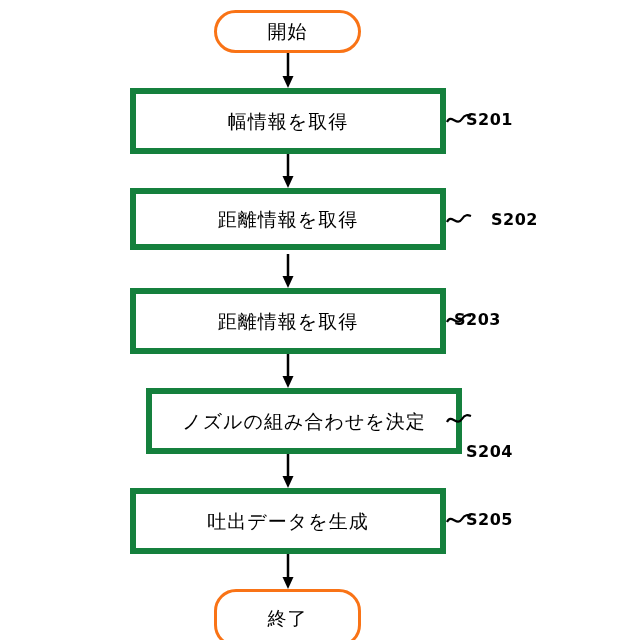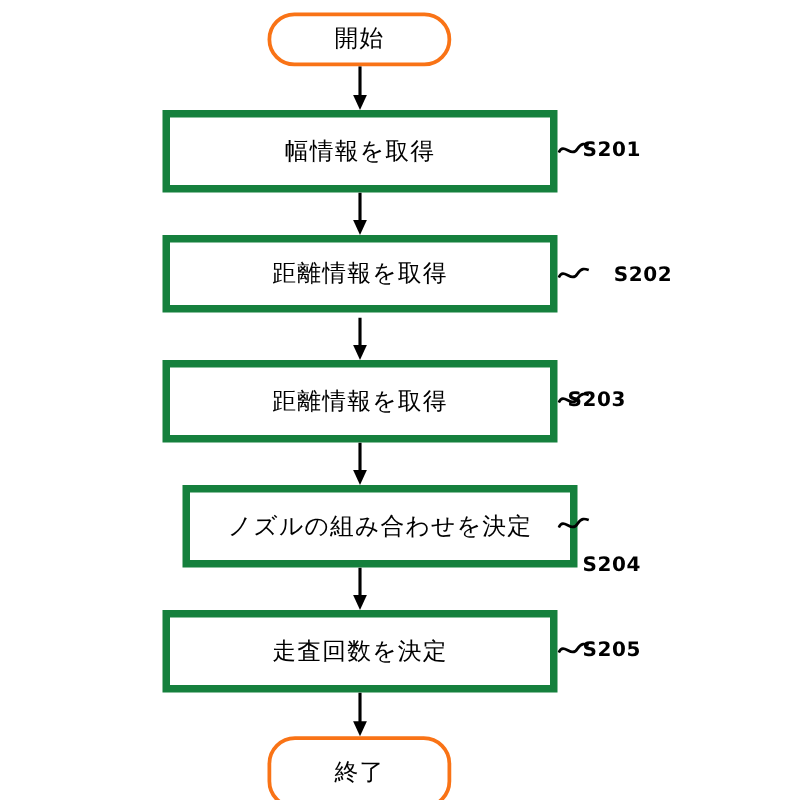--- a/index.html
+++ b/index.html
@@ -140,21 +140,21 @@
     <path d="M1,12 C5,3 11,17 16,9 C19,4 22,5 25,6" fill="none" stroke="#000" stroke-width="2.2"></path>
   </svg>
   <div class="step-label" style="left:466px; top:410px;margin-top:32px;">S204</div>
 
   <svg class="connector" style="left:278px; top:454px; width:20px; height:35px;" viewBox="0 0 20 35">
     <line x1="10" y1="0" x2="10" y2="25" stroke="#000" stroke-width="2.5"></line>
     <polygon points="10,34 4.5,22 15.5,22" fill="#000"></polygon>
   </svg>
 
   <div class="process" style="left:130px; top:488px; width:316px; height:66px;">
-    <span class="node-text">走査回数を決定</span>
+    <span class="node-text">吐出データを生成</span>
   </div>
   <svg class="tilde-connector" style="left:446px; top:510px; width:26px; height:18px;" viewBox="0 0 26 18">
     <path d="M1,12 C5,3 11,17 16,9 C19,4 22,5 25,6" fill="none" stroke="#000" stroke-width="2.2"></path>
   </svg>
   <div class="step-label" style="left:466px; top:510px;">S205</div>
 
   <svg class="connector" style="left:278px; top:554px; width:20px; height:36px;" viewBox="0 0 20 36">
     <line x1="10" y1="0" x2="10" y2="26" stroke="#000" stroke-width="2.5"></line>
     <polygon points="10,35 4.5,23 15.5,23" fill="#000"></polygon>
   </svg>

